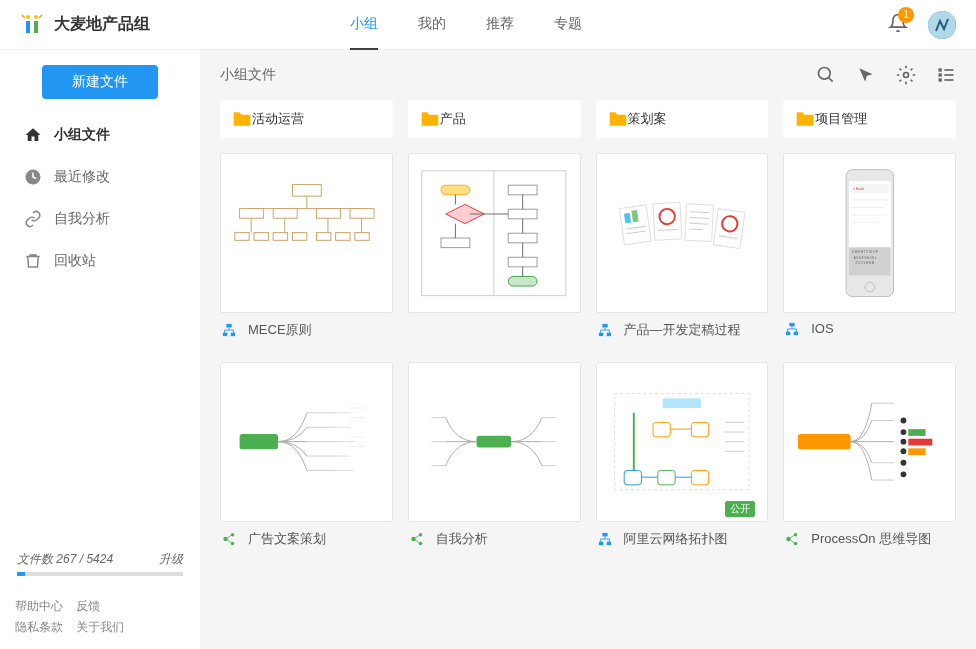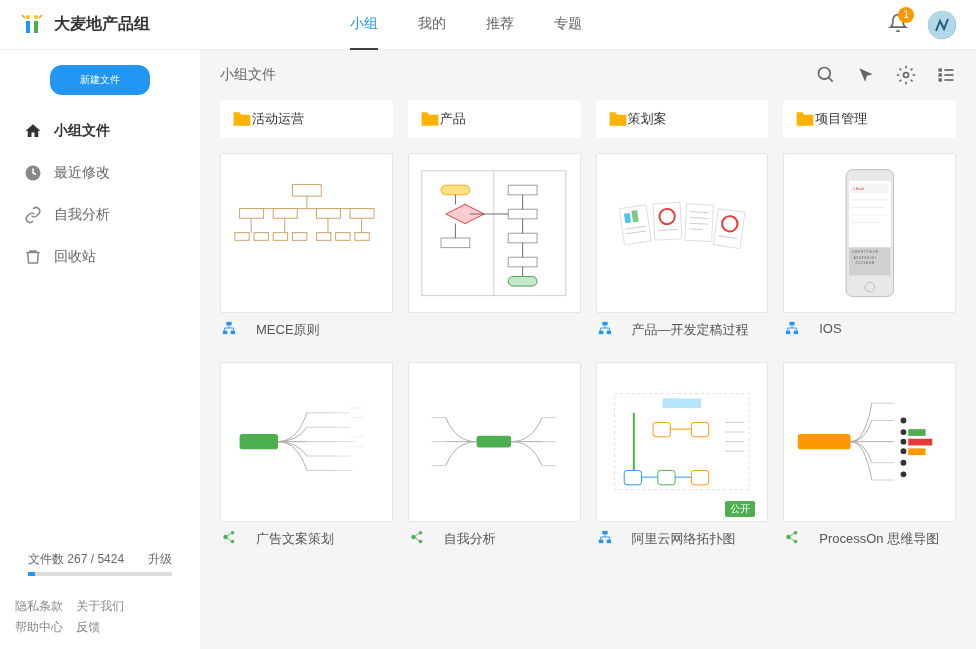--- a/index.html
+++ b/index.html
@@ -15,47 +15,47 @@
 .nav-tab { font-size: 14px; color: #666; cursor: pointer; padding: 15px 0; }
 .nav-tab.active { color: #2196F3; border-bottom: 2px solid #404040; }
 .header-right { display: flex; align-items: center; gap: 20px; }
 .bell { position: relative; cursor: pointer; }
 .badge { position: absolute; top: -6px; right: -6px; background: #FF9800; color: #fff; font-size: 10px; width: 16px; height: 16px; border-radius: 50%; display: flex; align-items: center; justify-content: center; }
 .avatar { width: 28px; height: 28px; border-radius: 50%; background: linear-gradient(135deg, #5bc0de, #31708f); cursor: pointer; display:flex; align-items:center; justify-content:center; overflow:hidden;}
 
 
 .body-area { display: flex; height: calc(649px - 50px); background: #f5f5f5; }
 .sidebar { width: 200px; background: #fff; display: flex; flex-direction: column; }
-.new-btn { background: #2196F3; color: #fff; border: none; padding: 8px 30px; font-size: 10px; margin: 15px auto; cursor: pointer; border-radius: 12px; }
+.new-btn { background: #2196F3; color: #fff; border: none; padding: 8px 30px; font-size: 14px; margin: 15px auto; cursor: pointer; border-radius: 4px; }
 .side-menu { flex: 1; }
 .side-item { display: flex; align-items: center; gap: 12px; padding: 12px 24px; font-size: 14px; color: #666; cursor: pointer; }
 .side-item.active { color: #333; font-weight: bold; }
 .side-item .icon { width: 18px; height: 18px; fill: #888; }
 .side-item.active .icon { fill: #333; }
-.storage { padding: 10px 28px; font-size: 12px; color: #666; }
+.storage { padding: 10px 17px; font-size: 12px; color: #666; font-style: italic; }
 .storage-row { display: flex; justify-content: space-between; margin-bottom: 4px; }
 .storage-bar { width: 100%; height: 4px; background: #ddd; position: relative; }
 .storage-fill { height: 100%; background: #2196F3; width: 5%; }
 .footer-links { padding: 10px 15px; font-size: 12px; color: #888; line-height: 1.8; }
 .footer-links span { margin-right: 10px; cursor: pointer; }
 
 
 .main { flex: 1; padding: 15px 20px; overflow-y: auto; }
 .main-header { display: flex; justify-content: space-between; align-items: center; margin-bottom: 15px; }
 .breadcrumb { font-size: 14px; color: #666; }
 .toolbar { display: flex; gap: 20px; }
 .toolbar .ticon { width: 20px; height: 20px; fill: #666; cursor: pointer; }
 
 .grid { display: grid; grid-template-columns: repeat(4, 1fr); gap: 15px; }
 .folder { background: #fff; padding: 10px 12px; display: flex; align-items: center; font-size: 13px; cursor: pointer; border-radius: 2px; }
 .folder-icon { width: 20px; height: 18px; fill: #FFB300; }
 .file { cursor: pointer; }
 .thumb { background: #fff; height: 160px; border: 1px solid #e5e5e5; border-radius: 2px; display: flex; align-items: center; justify-content: center; overflow: hidden; position: relative; }
 .thumb svg { max-width: 90%; max-height: 90%; }
-.file-label { display: flex; gap: 20px; padding: 8px 2px; font-size: 13px; color: #555; }
+.file-label { display: flex; align-items: center; gap: 12px; padding: 8px 2px; font-size: 13px; color: #555; }
 .type-icon { width: 14px; height: 14px; flex-shrink: 0; }
 .public-tag { position: absolute; bottom: 4px; right: 12px; background: #4CAF50; color: #fff; font-size: 10px; padding: 1px 5px; border-radius: 2px; }
 .upgrade-link { color: #666; cursor: pointer; }
 </style>
 </head>
 <body>
 
 <div class="header">
   <div class="logo-area">
     <div class="logo">
@@ -128,26 +128,26 @@
       <div class="storage-row">
         <span><span>文件数</span> <span>267</span> / <span>5424</span></span>
         <span class="upgrade-link">升级</span>
       </div>
       <div class="storage-bar">
           <div class="storage-fill"></div>
         </div>
     </div>
     <div class="footer-links">
       <div>
+        <span>帮助中心</span>
+        <span>反馈</span>
+      </div>
+      <div>
         <span>隐私条款</span>
         <span>关于我们</span>
-      </div>
-      <div>
-        <span>帮助中心</span>
-        <span>反馈</span>
       </div>
     </div>
   </div>
 
   <div class="main">
     <div class="main-header">
       <div class="breadcrumb">小组文件</div>
       <div class="toolbar">
         <svg class="ticon" viewBox="0 0 24 24">
             <circle cx="10" cy="10" r="7" fill="none" stroke="#666" stroke-width="2"></circle>

